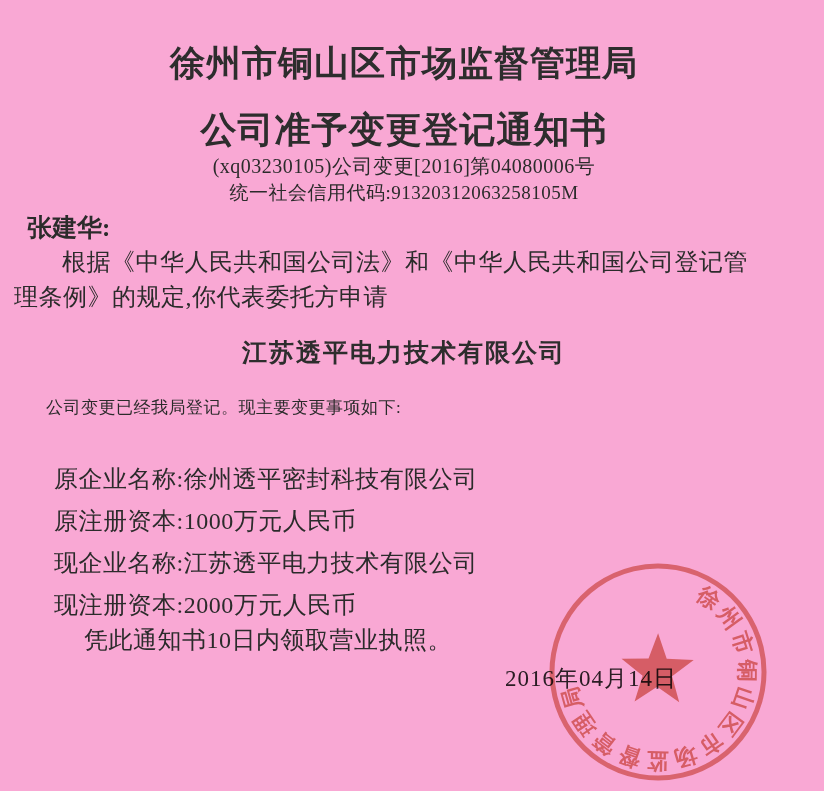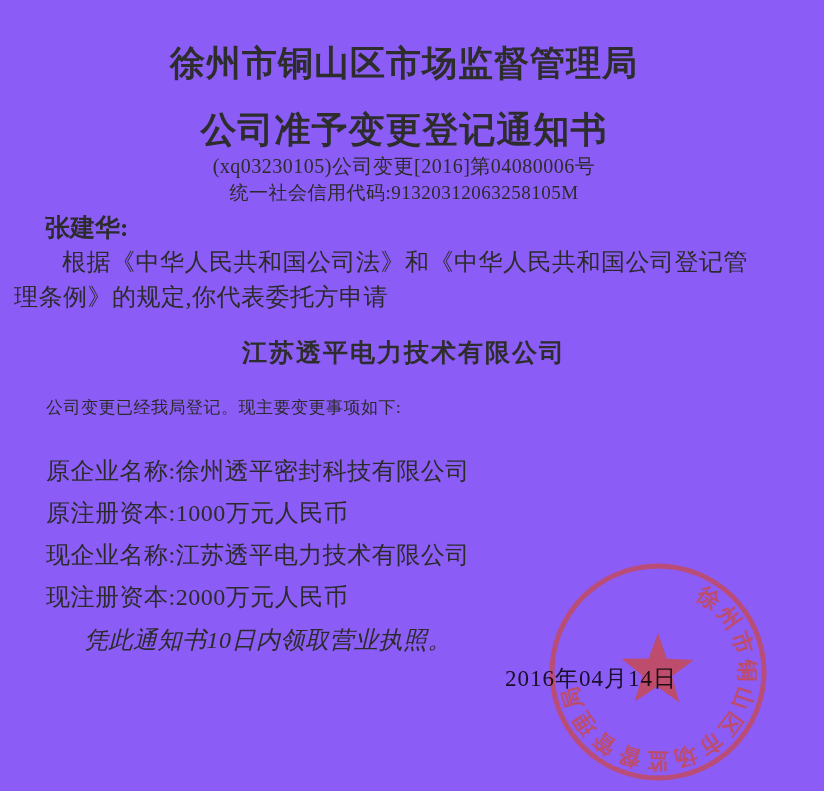--- a/index.html
+++ b/index.html
@@ -1,20 +1,20 @@
 <!DOCTYPE html>
 <html><head>
 <meta charset="utf-8">
 <style>
   html, body { margin: 0; padding: 0; background: #ffffff; }
   .page {
     position: relative;
     width: 824px;
     height: 791px;
-    background: #8b5cf6;
+    background: #f9a8d4;
     overflow: hidden;
     font-family: "Liberation Serif", serif;
     color: #2b2b2b;
   }
   .abs { position: absolute; }
   .centered { left: 0; right: 0; text-align: center; transform: translateX(-8px); }
   .agency-title {
     top: 40px;
     font-family: "Liberation Sans", sans-serif;
     font-weight: 700;
@@ -38,21 +38,20 @@
   .credit-code {
     top: 180px;
     font-size: 19px;
     letter-spacing: 0.5px;
   }
   .addressee {
     top: 211px;
     left: 27px;
     font-size: 25px;
     font-weight: 700;
-    margin-left: 18px;
   }
   .legal-basis {
     top: 245px;
     left: 14px;
     width: 740px;
     font-size: 24px;
     line-height: 35px;
     text-indent: 2em;
     letter-spacing: 0.5px;
   }
@@ -63,33 +62,32 @@
     font-size: 25px;
     letter-spacing: 2px;
     color: #2d2d2d;
   }
   .registration-statement {
     top: 396px;
     left: 46px;
     font-size: 17px;
     letter-spacing: 0.5px;
   }
-  .change-items { top: 456px; left: 46px; margin: 0; padding: 0; list-style: none; }
+  .change-items { top: 456px; left: 46px; margin: 8px; padding: 0; list-style: none; }
   .change-items li {
     font-size: 24px;
     letter-spacing: 0.5px;
     height: 42px;
     line-height: 30px;
   }
   .license-note {
     top: 624px;
     left: 84px;
     font-size: 24px;
     letter-spacing: 0.5px;
-    font-style: italic;
   }
   .issue-date {
     top: 663px;
     left: 505px;
     font-size: 23px;
     letter-spacing: 1px;
     z-index: 3;
     mix-blend-mode: multiply;
   }
   .seal {

